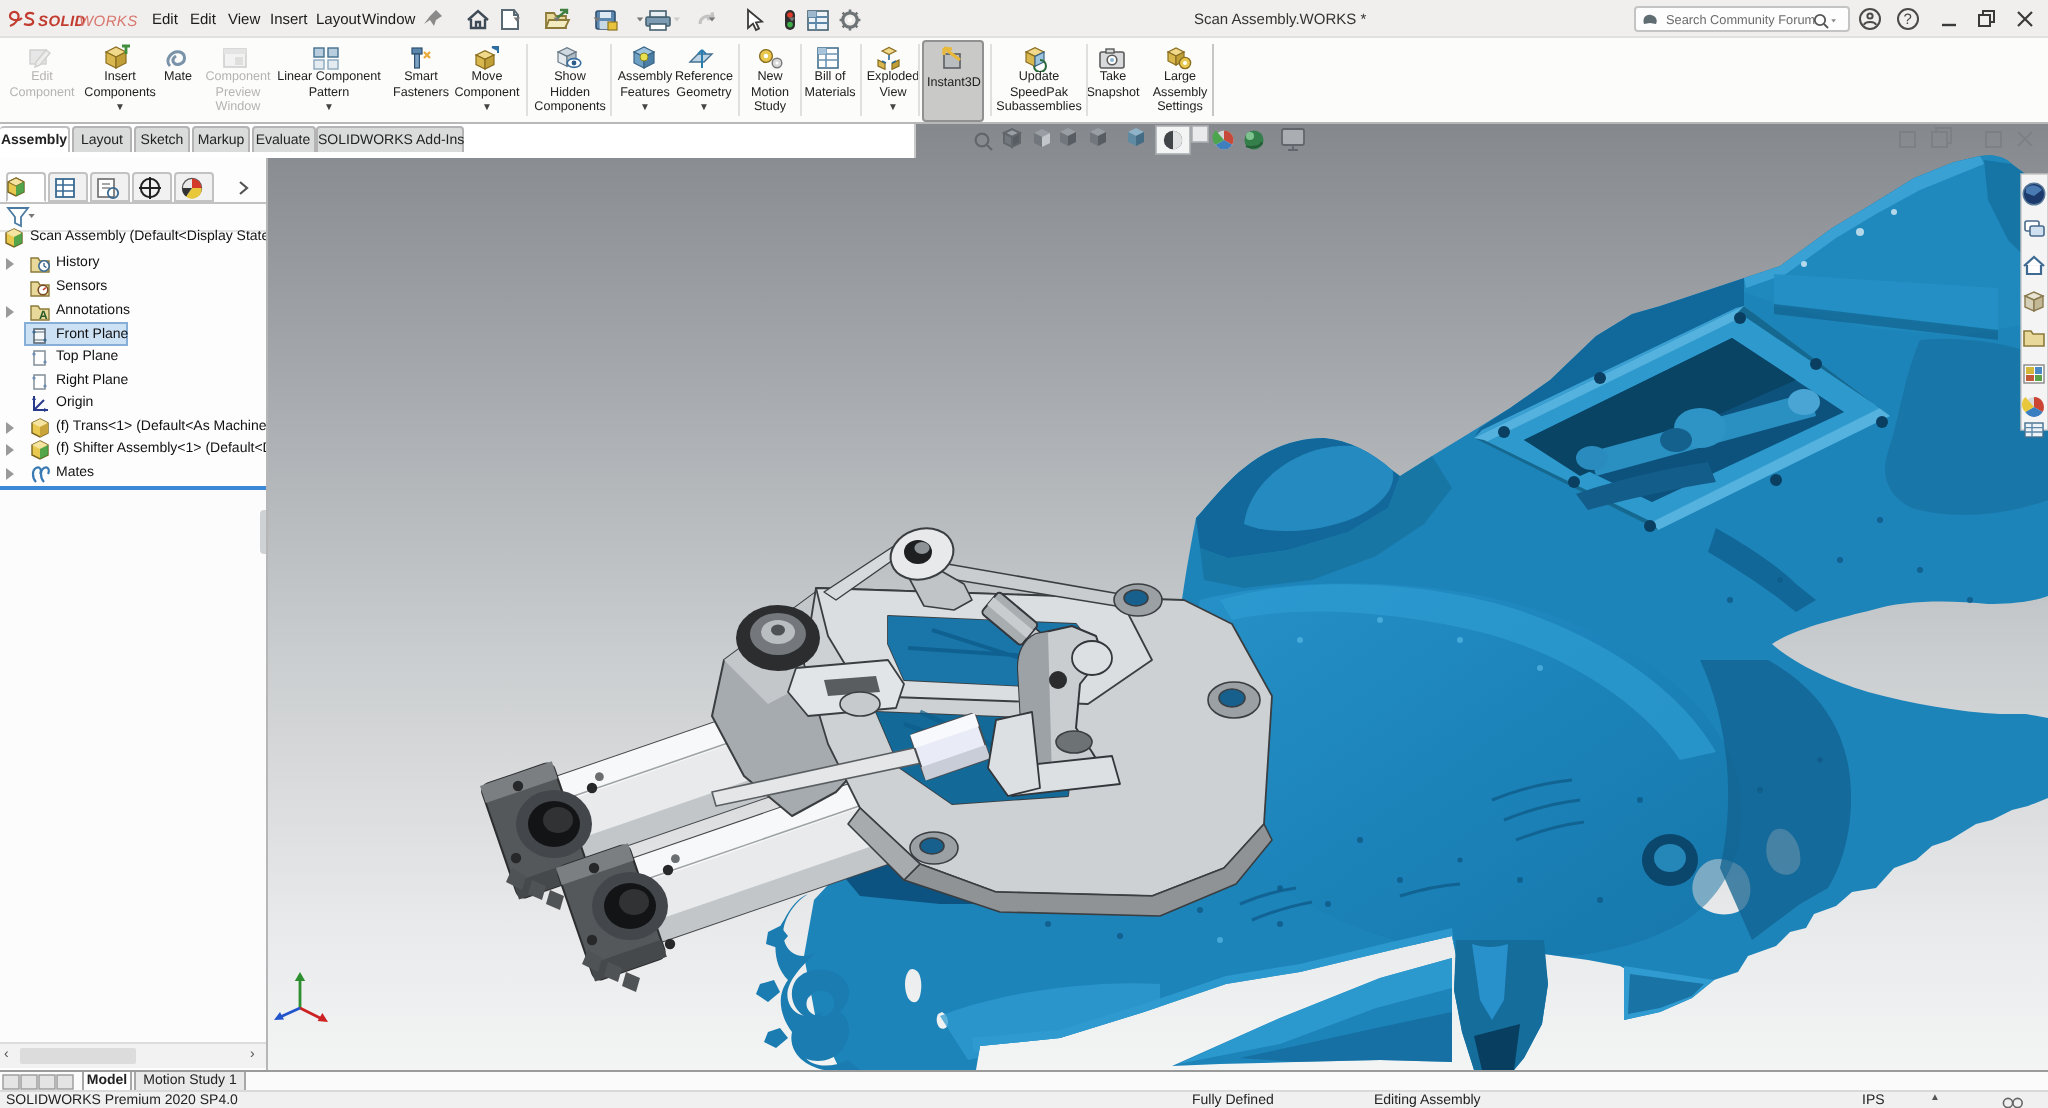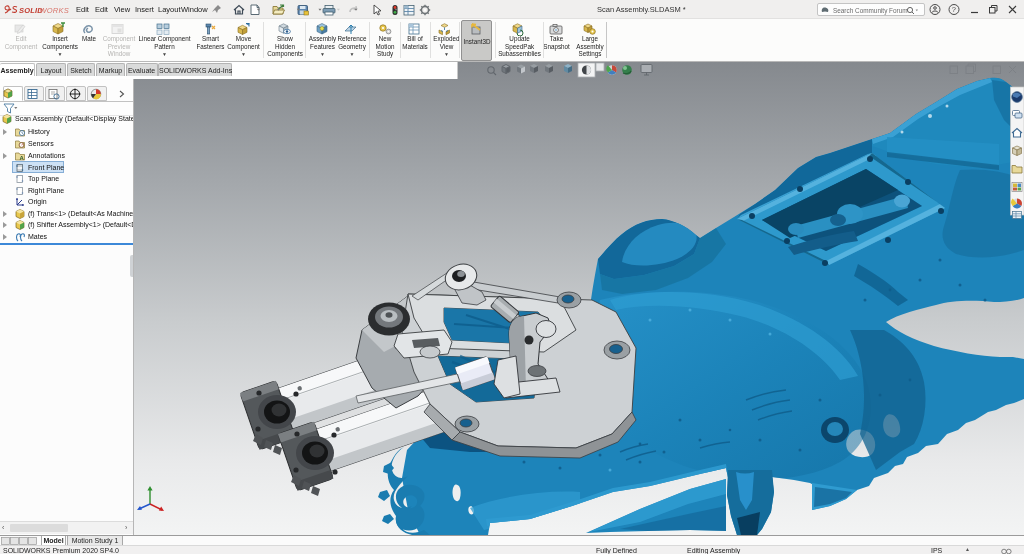--- a/index.html
+++ b/index.html
@@ -486,21 +486,21 @@
     <path d="M172 5.5 l10 0 M172 8.5 l10 0 M176 2.5 l0 9.5" stroke="#5d87a8" stroke-width="0.9"></path>
     <rect x="172" y="2.5" width="4" height="3" fill="#9db8cc"></rect>
 
     <circle cx="193" cy="7" r="3.6" fill="none" stroke="#6f7477" stroke-width="1.6"></circle>
     <circle cx="193" cy="7" r="1.2" fill="#fcfcfb"></circle>
     <g stroke="#6f7477" stroke-width="1.3">
           <path d="M193 1.8 l0 1.6 M193 10.6 l0 1.6 M187.8 7 l1.6 0 M196.6 7 l1.6 0 M189.3 3.3 l1.1 1.1 M195.6 9.6 l1.1 1.1 M196.7 3.3 l-1.1 1.1 M190.4 9.6 l-1.1 1.1"></path>
         </g>
     <path d="M203 6 l4 0 l-2 2.5 z" fill="#777" transform="translate(0,1) scale(0.8)"></path>
   </svg>
-  <span id="title" class="abs" style="left:597px;top:5px">Scan Assembly.SLDASM *</span>
+  <span id="title" class="abs" style="left:597px;top:5px">Scan Assembly.WORKS *</span>
   <div id="search" class="abs">
         <svg class="abs" style="left:3px;top:2.5px" width="9" height="8" viewBox="0 0 9 8">
           <path d="M1 6 C0 3 2 1 4.5 1.5 C7 2 8 4 7 6 L4 5.5 Z" fill="#5f6c72"></path>
         </svg>
         <span class="abs" style="left:15px;top:1px">Search Community Forum</span>
         <svg class="abs" style="left:88px;top:2px" width="14" height="9" viewBox="0 0 14 9">
           <circle cx="4" cy="4" r="2.6" fill="none" stroke="#555" stroke-width="0.9"></circle>
           <path d="M6 6 L8 8" stroke="#555" stroke-width="0.9"></path>
           <path d="M11 3.5 l3 0 l-1.5 2 z" fill="#888" transform="scale(0.8) translate(1,1)"></path>
         </svg>

